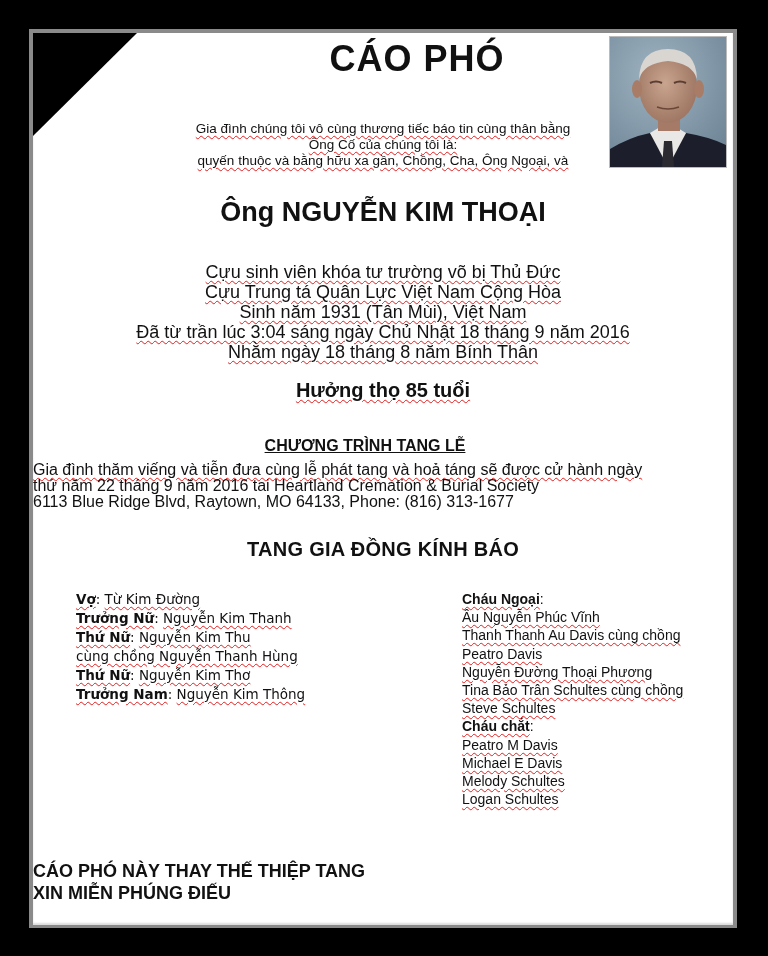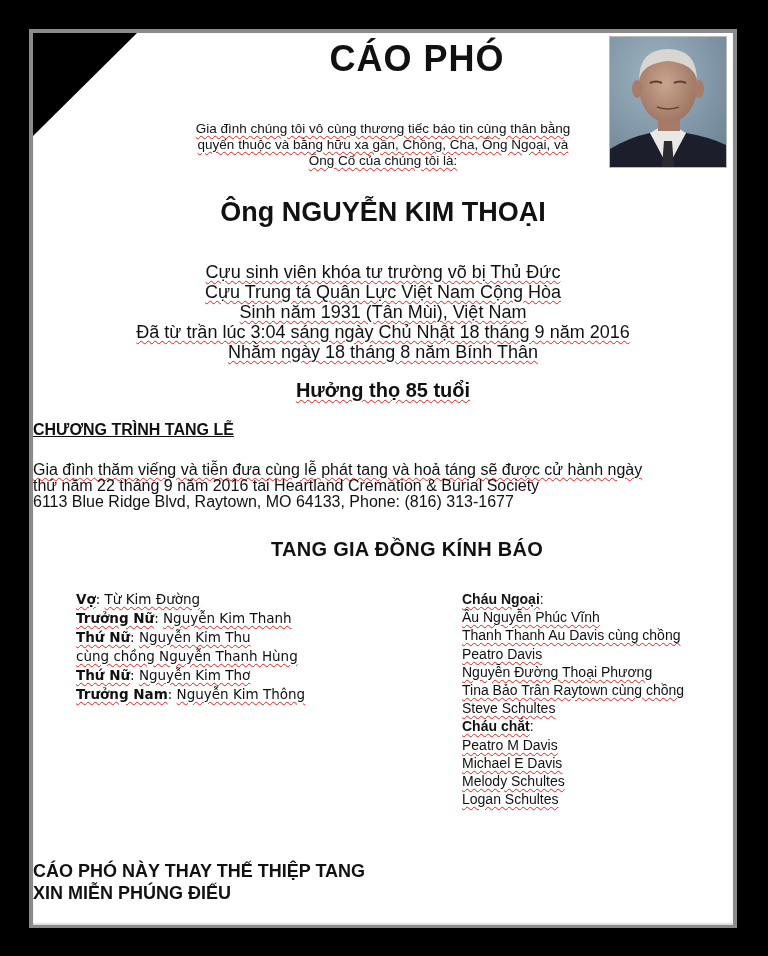--- a/index.html
+++ b/index.html
@@ -40,30 +40,30 @@
   }
   .bio {
     position: absolute; left: 0; width: 700px; top: 229px; text-align: center;
     font-size: 18px; line-height: 20px;
   }
   .age {
     position: absolute; left: 0; width: 700px; top: 346px; text-align: center;
     font-size: 20px; font-weight: bold;
   }
   .program-heading {
-    position: absolute; left: 0; width: 664px; top: 388px; text-align: left;
+    position: absolute; left: 0; width: 664px; top: 404px; text-align: center;
     font-size: 16px; font-weight: bold; text-decoration: underline;
   }
   .program-text {
     position: absolute; left: 0; width: 620px; top: 429px; text-align: left;
     font-size: 16px; line-height: 16px;
   }
   .announce {
     position: absolute; left: 0; width: 700px; top: 505px; text-align: center;
-    font-size: 20px; font-weight: bold; letter-spacing: 0.3px; margin-left: 24px;
+    font-size: 20px; font-weight: bold; letter-spacing: 0.3px;
   }
   .family-left {
     position: absolute; left: 15px; top: 557px; width: 330px;
     font-family: "DejaVu Sans", sans-serif; font-size: 13.5px; line-height: 19px;
   }
   .family-right {
     position: absolute; left: 401px; top: 557px; width: 290px;
     font-size: 14px; line-height: 18.2px;
   }
   .family-left .row, .family-right .row { white-space: nowrap; margin-left: 28px; }
@@ -104,22 +104,22 @@
       <path d="M40 46 Q46 43 52 46" stroke="#5a3e33" stroke-width="2" fill="none"></path>
       <path d="M64 46 Q70 43 76 46" stroke="#5a3e33" stroke-width="2" fill="none"></path>
       <path d="M47 70 Q58 74 69 70" stroke="#6a4638" stroke-width="1.6" fill="none"></path>
     </svg>
   </div>
 
   <div class="title">CÁO PHÓ</div>
 
   <div class="intro">
     <div><span class="sp">Gia đình chúng tôi vô cùng thương tiếc báo tin cùng thân bằng</span></div>
+    <div><span class="sp">Ông Cố của chúng tôi là:</span></div>
     <div><span class="sp">quyến thuộc và  bằng hữu xa gần, Chồng, Cha, Ông Ngoại, và</span></div>
-    <div><span class="sp">Ông Cố của chúng tôi là:</span></div>
   </div>
 
   <div class="name">
     <span>Ông NGUYỄN KIM THOẠI</span>
   </div>
 
   <div class="bio">
     <div><span class="sp">Cựu sinh viên khóa tư trường võ bị Thủ Đức</span></div>
     <div><span class="sp">Cựu Trung tá Quân Lực Việt Nam Cộng Hòa</span></div>
     <div><span class="sp">Sinh năm 1931 (Tân Mùi), Việt Nam</span></div>
@@ -149,21 +149,21 @@
     <div class="row"><span class="lbl sp">Thứ Nữ</span><span>: </span><span class="sp">Nguyễn Kim Thơ</span></div>
     <div class="row"><span class="lbl sp">Trưởng Nam</span><span>: </span><span class="sp">Nguyễn Kim Thông</span></div>
   </div>
 
   <div class="family-right">
     <div class="row"><span class="lbl sp">Cháu Ngoại</span><span>:</span></div>
     <div class="row"><span class="sp">Âu Nguyễn Phúc Vĩnh</span></div>
     <div class="row"><span class="sp">Thanh Thanh Au Davis  cùng chồng</span></div>
     <div class="row"><span class="sp">Peatro Davis</span></div>
     <div class="row"><span class="sp">Nguyễn Đường  Thoại Phương</span></div>
-    <div class="row"><span class="sp">Tina Bảo Trân Raytown cùng chồng</span></div>
+    <div class="row"><span class="sp">Tina Bảo Trân Schultes cùng chồng</span></div>
     <div class="row"><span class="sp">Steve Schultes</span></div>
     <div class="row"><span class="lbl sp">Cháu chắt</span><span>:</span></div>
     <div class="row"><span class="sp">Peatro M Davis</span></div>
     <div class="row"><span class="sp">Michael E Davis</span></div>
     <div class="row"><span class="sp">Melody Schultes</span></div>
     <div class="row"><span class="sp">Logan Schultes</span></div>
   </div>
 
   <div class="closing">
     <div>CÁO PHÓ NÀY THAY THẾ THIỆP TANG</div>

